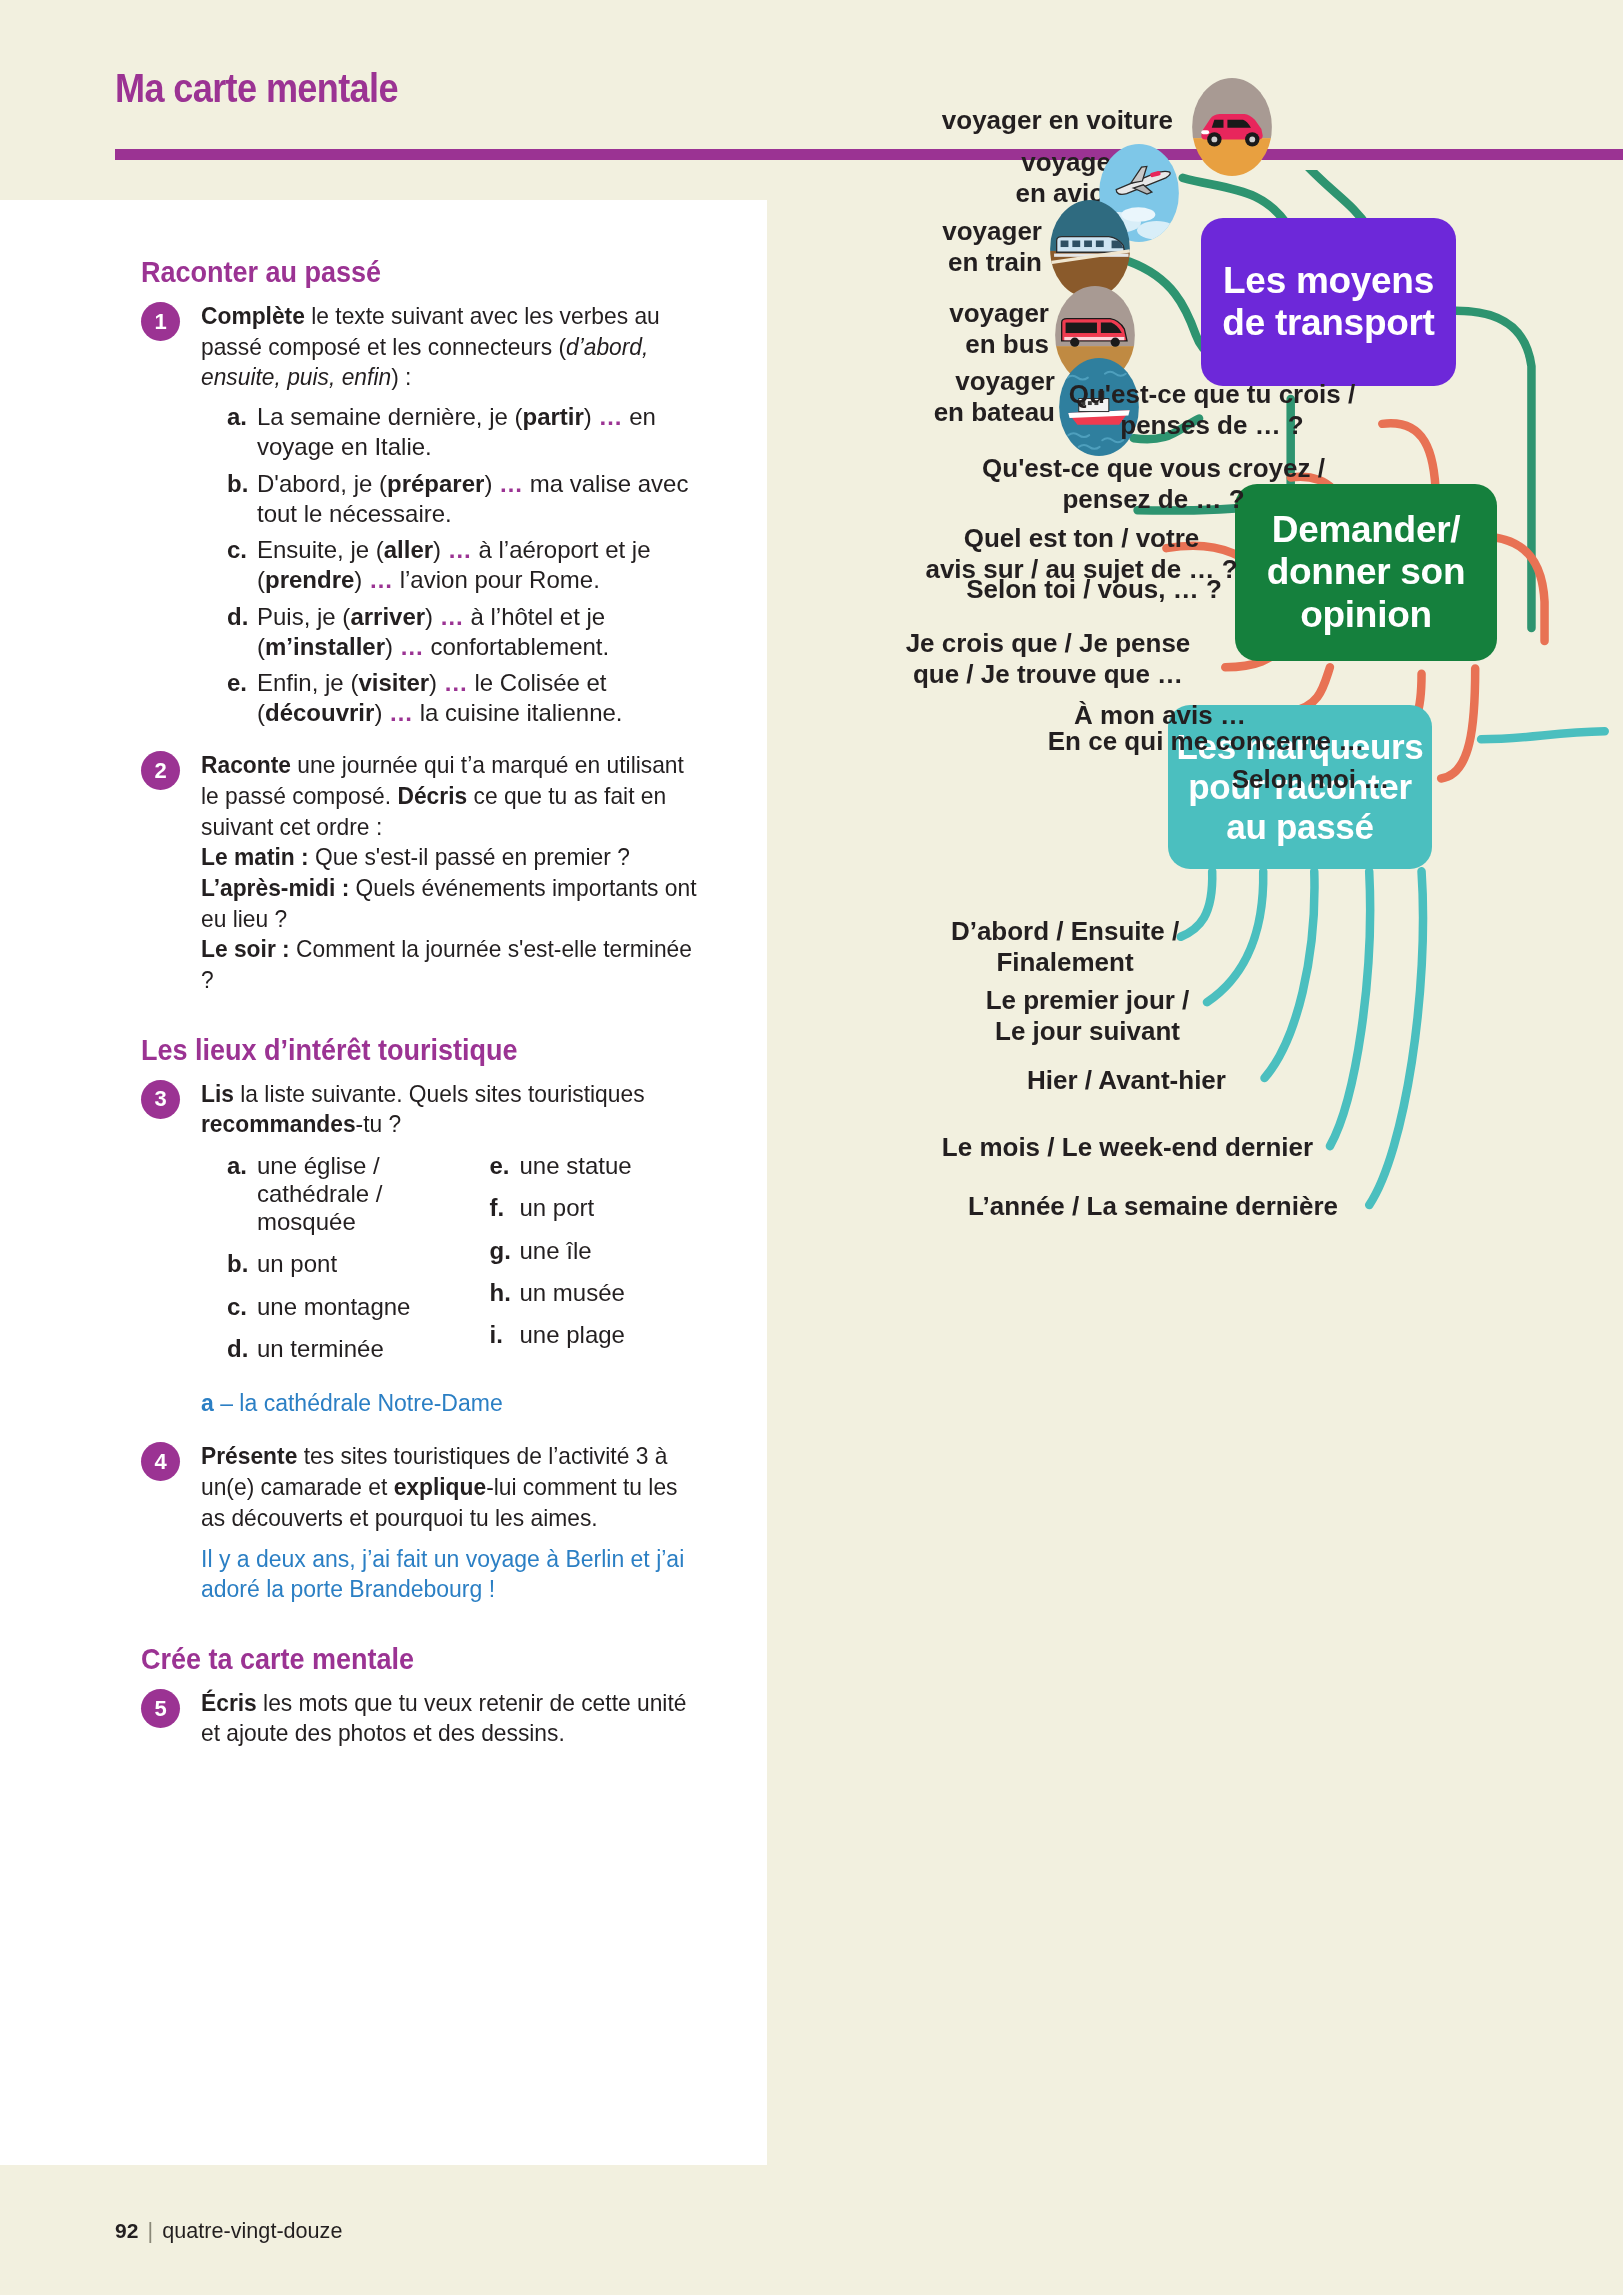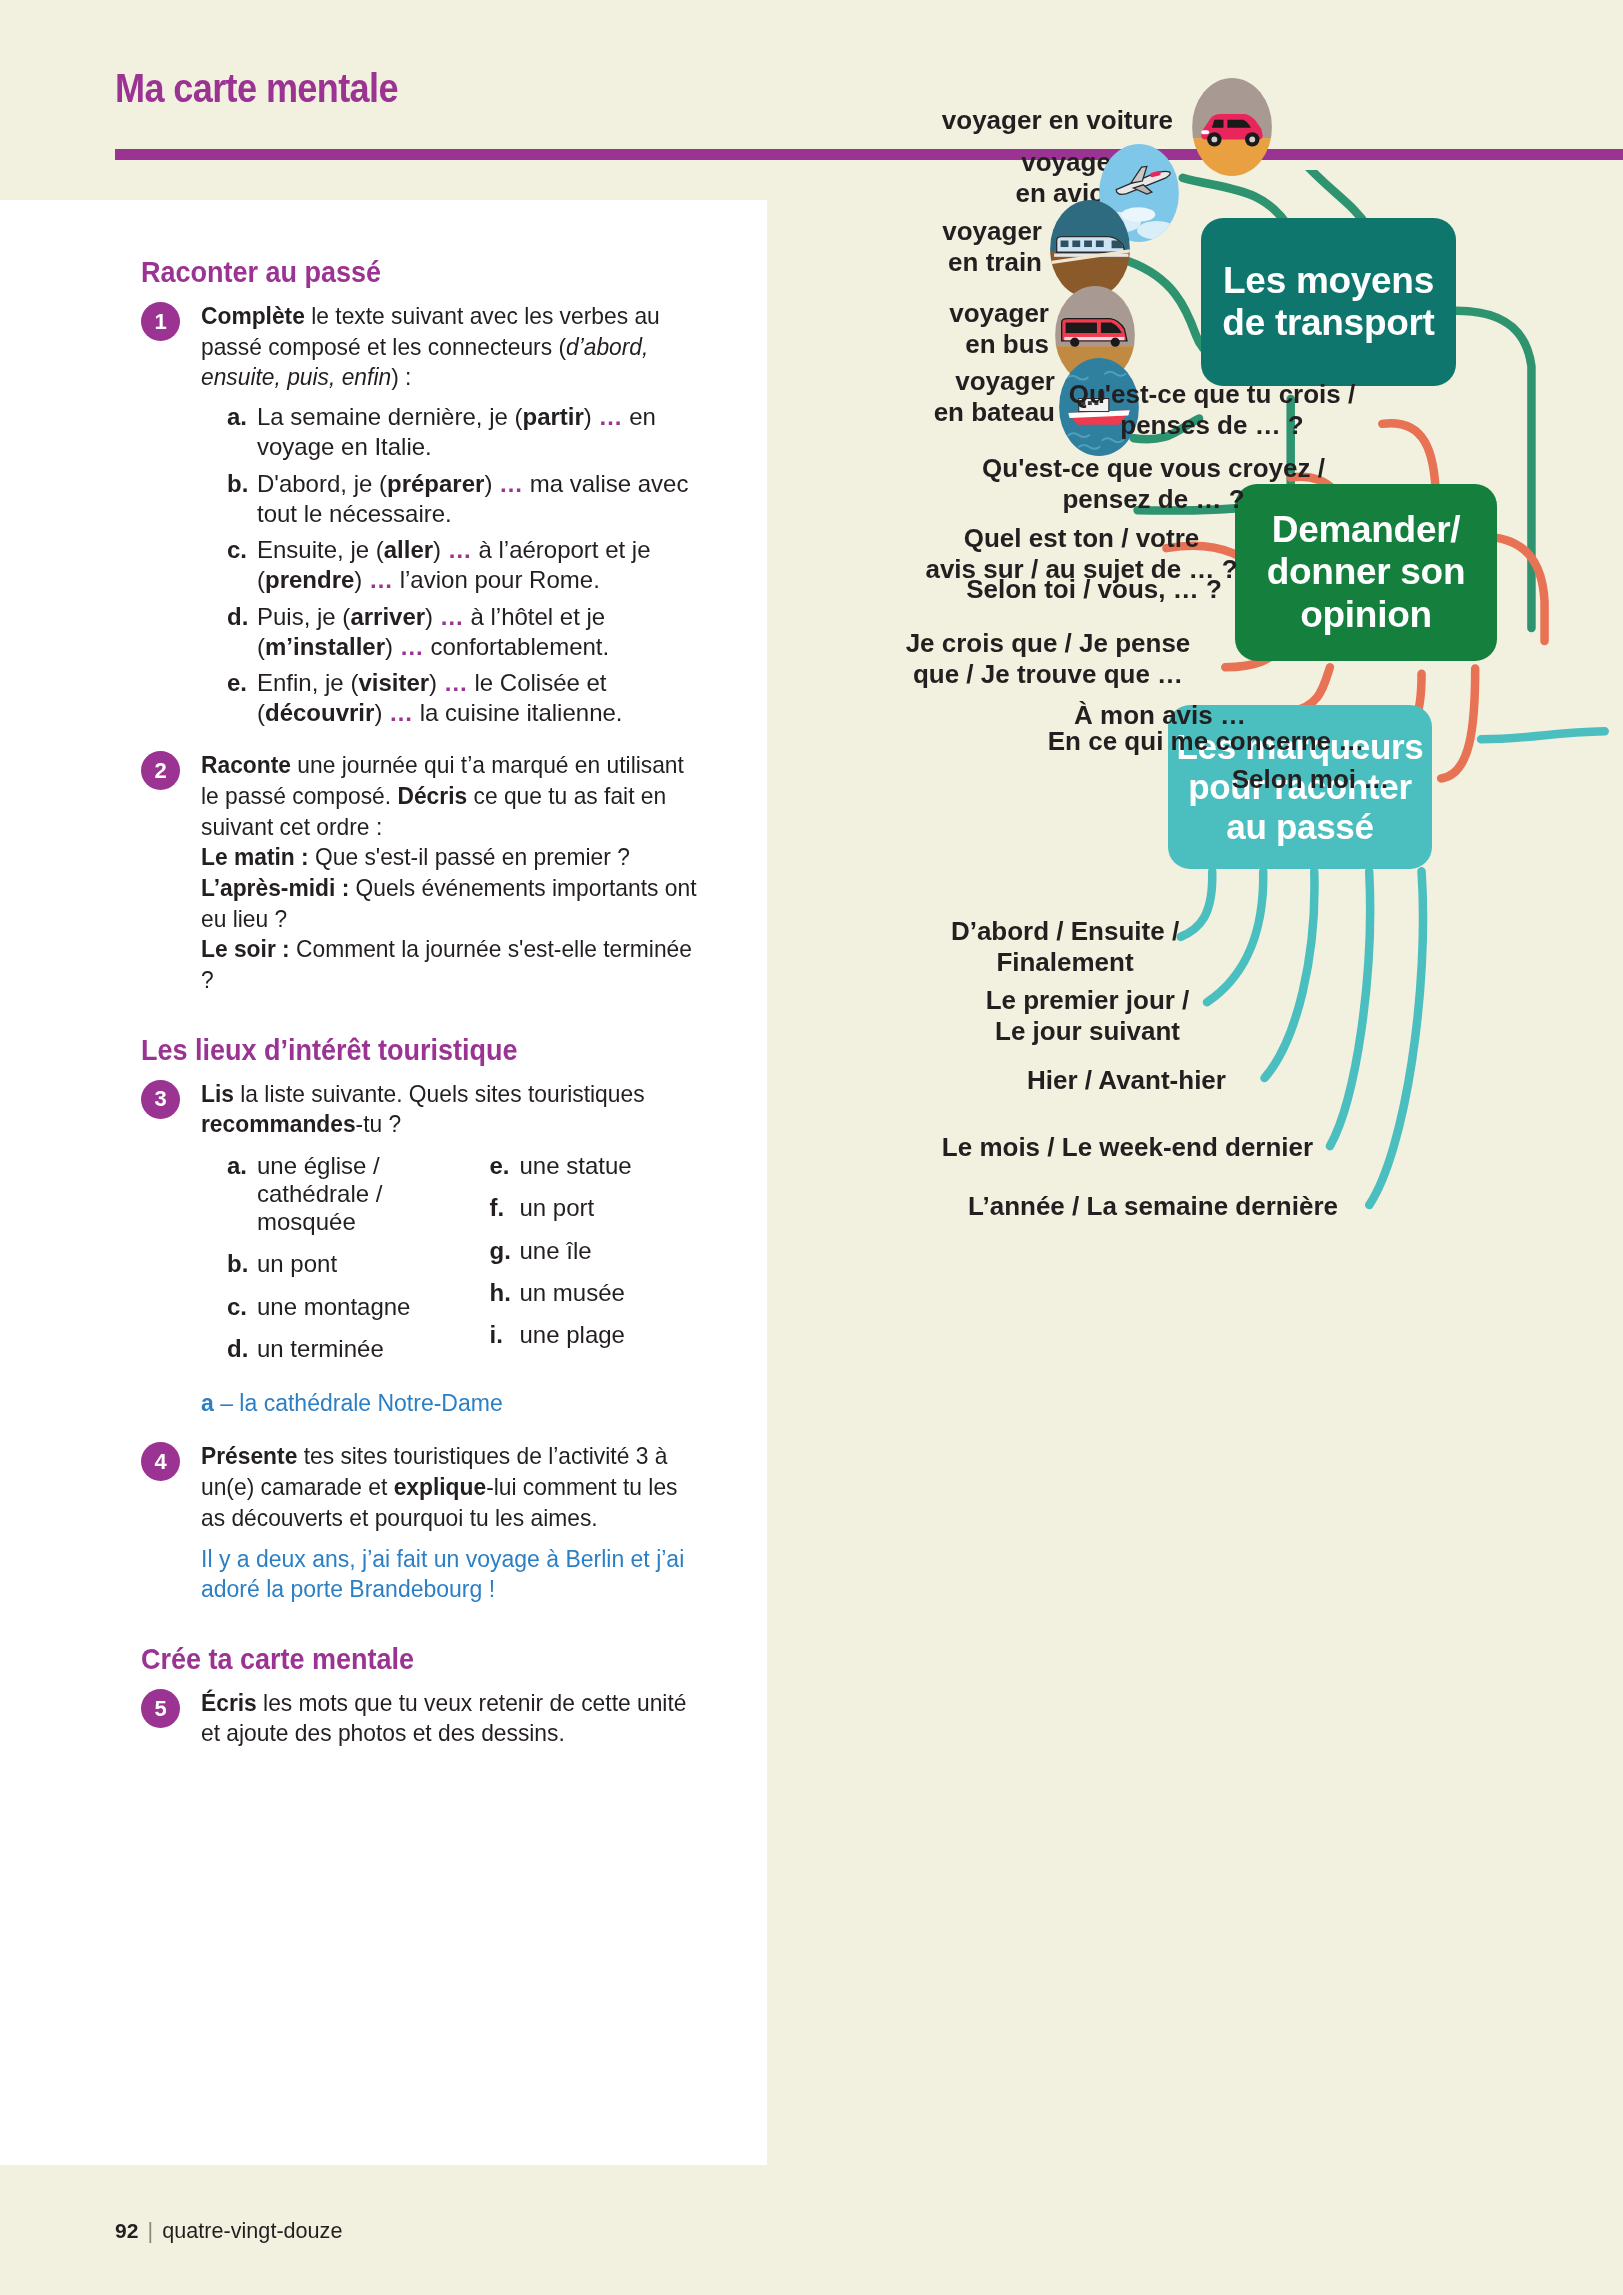--- a/index.html
+++ b/index.html
@@ -77,21 +77,21 @@
 
   
   .map{position:absolute;left:767px;top:170px;width:857px;height:2002px;}
   .map svg{position:absolute;left:0;top:0;width:857px;height:2002px;}
   .hub{
     position:absolute;border-radius:22px;color:#fff;font-weight:bold;
     font-family:"Liberation Sans Narrow","Liberation Sans",sans-serif;
     display:flex;align-items:center;justify-content:center;text-align:center;
     line-height:1.14;letter-spacing:-0.3px;
   }
-  .hub-transport{left:434px;top:48px;width:255px;height:168px;background:#0f766e;font-size:37px;}
+  .hub-transport{left:434px;top:48px;width:255px;height:168px;background:#6d28d9;font-size:37px;}
   .hub-opinion{left:468px;top:314px;width:262px;height:177px;background:#15803d;font-size:37px;}
   .hub-marqueurs{left:401px;top:535px;width:264px;height:164px;background:#4bbfbf;font-size:35px;}
 
   .leaf{
     position:absolute;color:#231f20;font-size:26px;line-height:1.2;
     font-family:"Liberation Sans Narrow","Liberation Sans",sans-serif;
     white-space:pre-line;
     font-weight:bold;
   }
   .leaf.r{text-align:right;}

